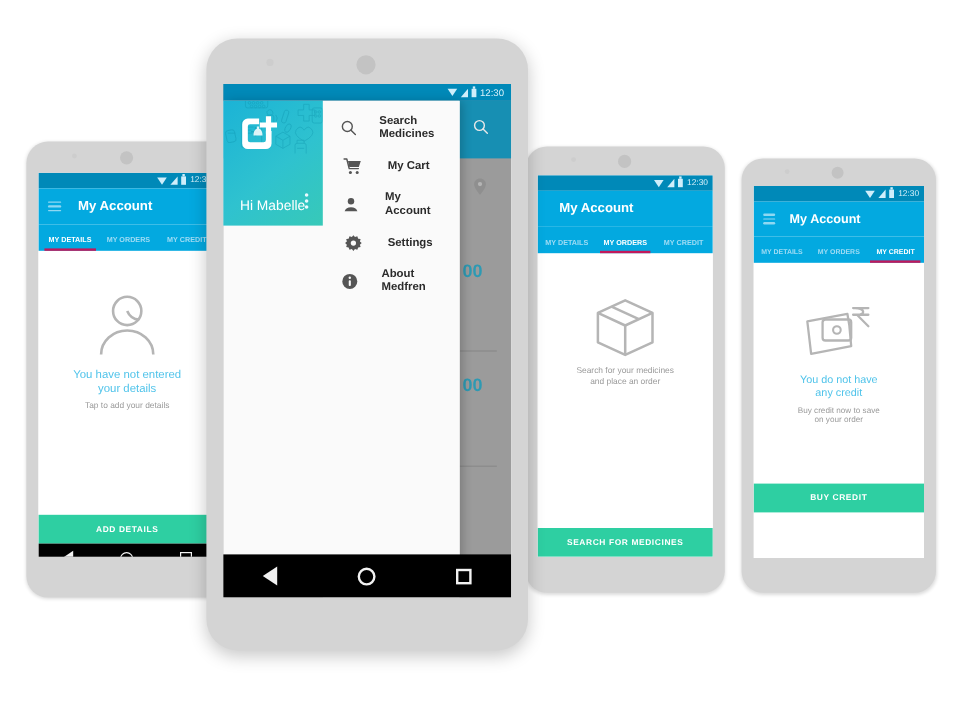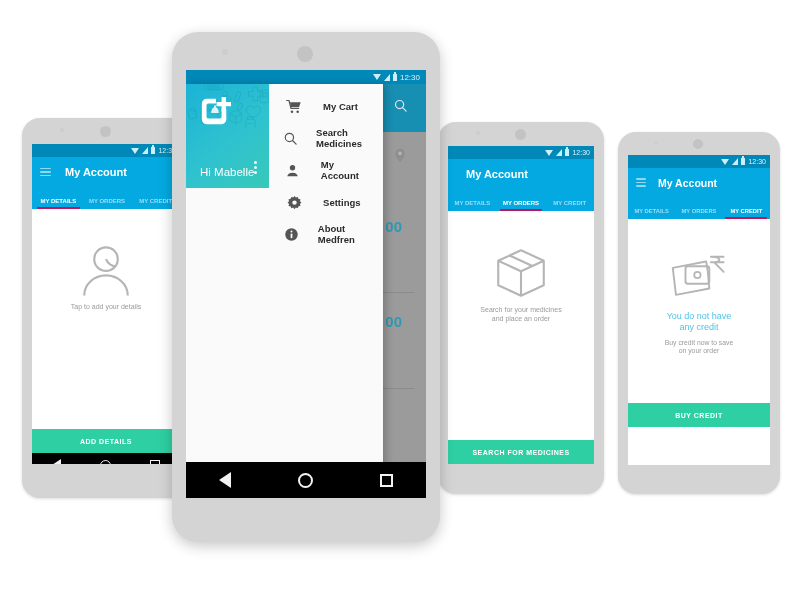--- a/index.html
+++ b/index.html
@@ -158,20 +158,22 @@
           <span>MY CREDIT</span>
         </div>
       </div>
 
       <div class="content" style="height:220px; padding-top:32px;">
         <svg width="58" height="58" viewBox="0 0 64 64">
           <circle cx="32" cy="20" r="13" fill="none" stroke="#b5b5b5" stroke-width="2.4"></circle>
           <path d="M32 20 A13 13 0 0 0 43 28" fill="none" stroke="#b5b5b5" stroke-width="2.4"></path>
           <path d="M8 60 A24 22 0 0 1 56 60" fill="none" stroke="#b5b5b5" stroke-width="2.4"></path>
         </svg>
+        <div class="empty-title" style="font-size:9.5px; margin-top:8px; white-space:pre-line;">You have not entered
+your details</div>
         <div class="empty-sub" style="font-size:7px; margin-top:4px; white-space:pre-line;">Tap to add your details</div>
       </div>
 
       <div class="cta" style="height:24px; font-size:7px;">
         <span>ADD DETAILS</span>
       </div>
 
       <div class="navbar" style="height:24px;">
         <span class="nav-back"></span>
         <span class="nav-home"></span>
@@ -373,38 +375,38 @@
             <i></i>
               <i></i>
               <i></i>
           </div>
         </div>
 
         <div class="drawer-list">
 
           <div class="ditem" style="height:32px; padding:0 14px;">
             <span class="dicon" style="width:22px;">
+              <svg width="15" height="15" viewBox="0 0 24 24">
+                <circle cx="10.3" cy="10.3" r="6.6" fill="none" stroke="#555" stroke-width="1.9"></circle>
+                <path d="M15.2 15.2 L21 21" stroke="#555" stroke-width="1.9" stroke-linecap="round"></path>
+              </svg>
+            </span>
+            <span class="dlabel" style="font-size:9.5px; margin-left:18px;">Search Medicines</span>
+          </div>
+
+          <div class="ditem" style="height:32px; padding:0 14px;">
+            <span class="dicon" style="width:22px;">
               <svg width="16" height="15" viewBox="0 0 24 22">
                 <path d="M1 2 H4.5 L7.5 14 H19" fill="none" stroke="#555" stroke-width="1.8" stroke-linecap="round" stroke-linejoin="round"></path>
                 <path d="M6 4.5 H22 L19.5 12 H7.6 Z" fill="#555"></path>
                 <circle cx="9" cy="19" r="1.9" fill="#555"></circle>
                 <circle cx="17.5" cy="19" r="1.9" fill="#555"></circle>
               </svg>
             </span>
             <span class="dlabel" style="font-size:9.5px; margin-left:18px;">My Cart</span>
-          </div>
-
-          <div class="ditem" style="height:32px; padding:0 14px;">
-            <span class="dicon" style="width:22px;">
-              <svg width="15" height="15" viewBox="0 0 24 24">
-                <circle cx="10.3" cy="10.3" r="6.6" fill="none" stroke="#555" stroke-width="1.9"></circle>
-                <path d="M15.2 15.2 L21 21" stroke="#555" stroke-width="1.9" stroke-linecap="round"></path>
-              </svg>
-            </span>
-            <span class="dlabel" style="font-size:9.5px; margin-left:18px;">Search Medicines</span>
           </div>
 
           <div class="ditem" style="height:32px; padding:0 14px;">
             <span class="dicon" style="width:22px;">
               <svg width="15" height="15" viewBox="0 0 24 24">
                 <circle cx="12" cy="7.5" r="4.3" fill="#555"></circle>
                 <path d="M3.5 21 A8.8 7.4 0 0 1 20.5 21 Z" fill="#555"></path>
               </svg>
             </span>
             <span class="dlabel" style="font-size:9.5px; margin-left:18px;">My Account</span>

